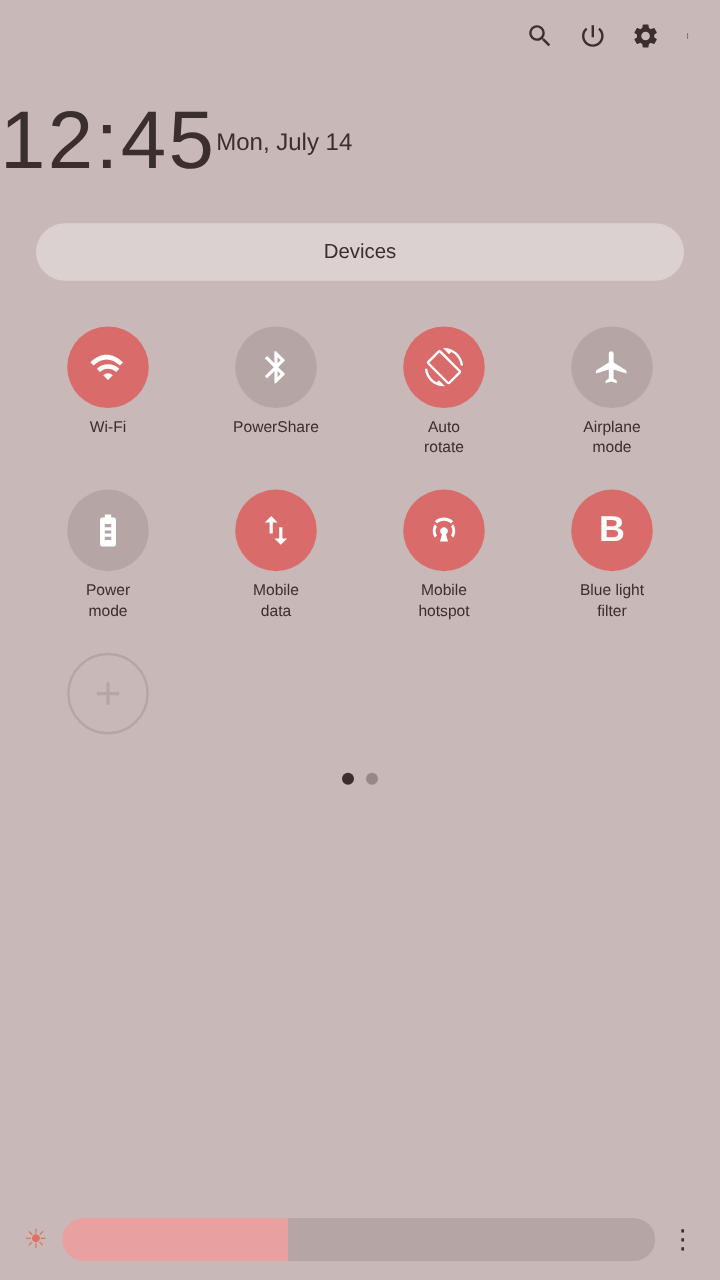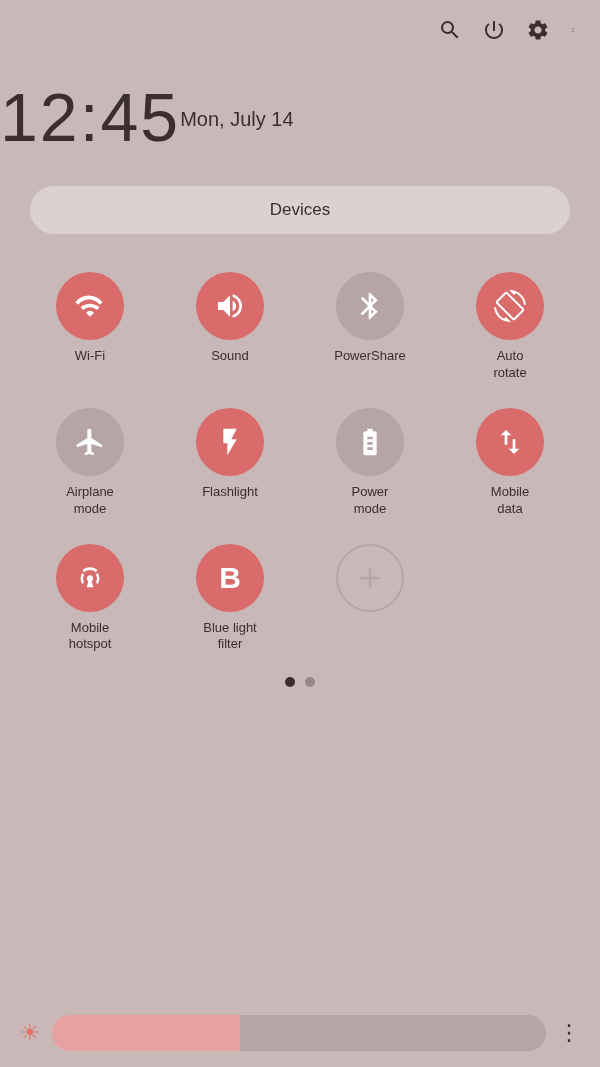--- a/index.html
+++ b/index.html
@@ -205,64 +205,48 @@
 
   <div class="qs-item">
     <div class="qs-icon-circle active">
       <svg viewBox="0 0 24 24">
           <path d="M1 9l2 2c5.1-5.1 11.3-5.1 16.4 0l2-2C15.1 2.7 7.1 2.5 1 9zm8 8l3 3 3-3c-1.7-1.7-4.3-1.7-6 0zm-4-4l2 2c2.8-2.8 7.3-2.8 10.1 0l2-2C15.1 9.3 8.9 9.3 5 13z"></path>
         </svg>
     </div>
     <span class="qs-label">Wi-Fi</span>
   </div>
 
+
+  <div class="qs-item">
+    <div class="qs-icon-circle inactive">
+      <svg viewBox="0 0 24 24">
+          <path d="M17.71 7.71L12 2h-1v7.59L6.41 5 5 6.41 10.59 12 5 17.59 6.41 19 11 14.41V22h1l5.71-5.71-4.3-4.29 4.3-4.29zM13 5.83l1.88 1.88L13 9.59V5.83zm1.88 10.46L13 18.17v-3.76l1.88 1.88z"></path>
+        </svg>
+    </div>
+    <span class="qs-label">PowerShare</span>
+  </div>
+
   <div class="qs-item">
     <div class="qs-icon-circle active">
       <svg viewBox="0 0 24 24">
-          <path d="M3 9v6h4l5 5V4L7 9H3zm13.5 3c0-1.77-1.02-3.29-2.5-4.03v8.05c1.48-.73 2.5-2.25 2.5-4.02zM14 3.23v2.06c2.89.86 5 3.54 5 6.71s-2.11 5.85-5 6.71v2.06c4.01-.91 7-4.49 7-8.77s-2.99-7.86-7-8.77z"></path>
-        </svg>
-    </div>
-    <span class="qs-label">Sound</span>
+          <path d="M16.48 2.52c3.27 1.55 5.61 4.72 5.97 8.48h1.5C23.44 4.84 18.29 0 12 0l-.66.03 3.81 3.81 1.33-1.32zm-6.25-.77c-.59-.59-1.54-.59-2.12 0L1.75 8.11c-.59.59-.59 1.54 0 2.12l12.02 12.02c.59.59 1.54.59 2.12 0l6.36-6.36c.59-.59.59-1.54 0-2.12L10.23 1.75zm4.6 19.44L2.81 9.17l6.36-6.36 12.02 12.02-6.36 6.36zm-7.31.29C4.25 19.94 1.91 16.76 1.55 13H.05C.56 19.16 5.71 24 12 24l.66-.03-3.81-3.81-1.33 1.32z"></path>
+        </svg>
+    </div>
+    <span class="qs-label">Auto<br>rotate</span>
   </div>
 
   <div class="qs-item">
     <div class="qs-icon-circle inactive">
       <svg viewBox="0 0 24 24">
-          <path d="M17.71 7.71L12 2h-1v7.59L6.41 5 5 6.41 10.59 12 5 17.59 6.41 19 11 14.41V22h1l5.71-5.71-4.3-4.29 4.3-4.29zM13 5.83l1.88 1.88L13 9.59V5.83zm1.88 10.46L13 18.17v-3.76l1.88 1.88z"></path>
-        </svg>
-    </div>
-    <span class="qs-label">PowerShare</span>
-  </div>
-
-  <div class="qs-item">
-    <div class="qs-icon-circle active">
-      <svg viewBox="0 0 24 24">
-          <path d="M16.48 2.52c3.27 1.55 5.61 4.72 5.97 8.48h1.5C23.44 4.84 18.29 0 12 0l-.66.03 3.81 3.81 1.33-1.32zm-6.25-.77c-.59-.59-1.54-.59-2.12 0L1.75 8.11c-.59.59-.59 1.54 0 2.12l12.02 12.02c.59.59 1.54.59 2.12 0l6.36-6.36c.59-.59.59-1.54 0-2.12L10.23 1.75zm4.6 19.44L2.81 9.17l6.36-6.36 12.02 12.02-6.36 6.36zm-7.31.29C4.25 19.94 1.91 16.76 1.55 13H.05C.56 19.16 5.71 24 12 24l.66-.03-3.81-3.81-1.33 1.32z"></path>
-        </svg>
-    </div>
-    <span class="qs-label">Auto<br>rotate</span>
-  </div>
-
-  <div class="qs-item">
-    <div class="qs-icon-circle inactive">
-      <svg viewBox="0 0 24 24">
           <path d="M21 16v-2l-8-5V3.5c0-.83-.67-1.5-1.5-1.5S10 2.67 10 3.5V9l-8 5v2l8-2.5V19l-2 1.5V22l3.5-1 3.5 1v-1.5L13 19v-5.5l8 2.5z"></path>
         </svg>
     </div>
     <span class="qs-label">Airplane<br>mode</span>
   </div>
 
-  <div class="qs-item">
-    <div class="qs-icon-circle active">
-      <svg viewBox="0 0 24 24">
-          <path d="M7 2v11h3v9l7-12h-4l4-8z"></path>
-        </svg>
-    </div>
-    <span class="qs-label">Flashlight</span>
-  </div>
 
   <div class="qs-item">
     <div class="qs-icon-circle inactive">
       <svg viewBox="0 0 24 24">
           <path d="M20 10H4v4h16v-4zM4 18h16v-2H4v2zM4 6v2h16V6H4z" style="display:none"></path>
           <path d="M15.67 4H14V2h-4v2H8.33C7.6 4 7 4.6 7 5.33v15.33C7 21.4 7.6 22 8.33 22h7.33c.74 0 1.34-.6 1.34-1.33V5.33C17 4.6 16.4 4 15.67 4zm-1.67 14h-4v-2h4v2zm0-4h-4v-2h4v2zm0-4h-4V8h4v2z"></path>
         </svg>
     </div>
     <span class="qs-label">Power<br>mode</span>
   </div>

